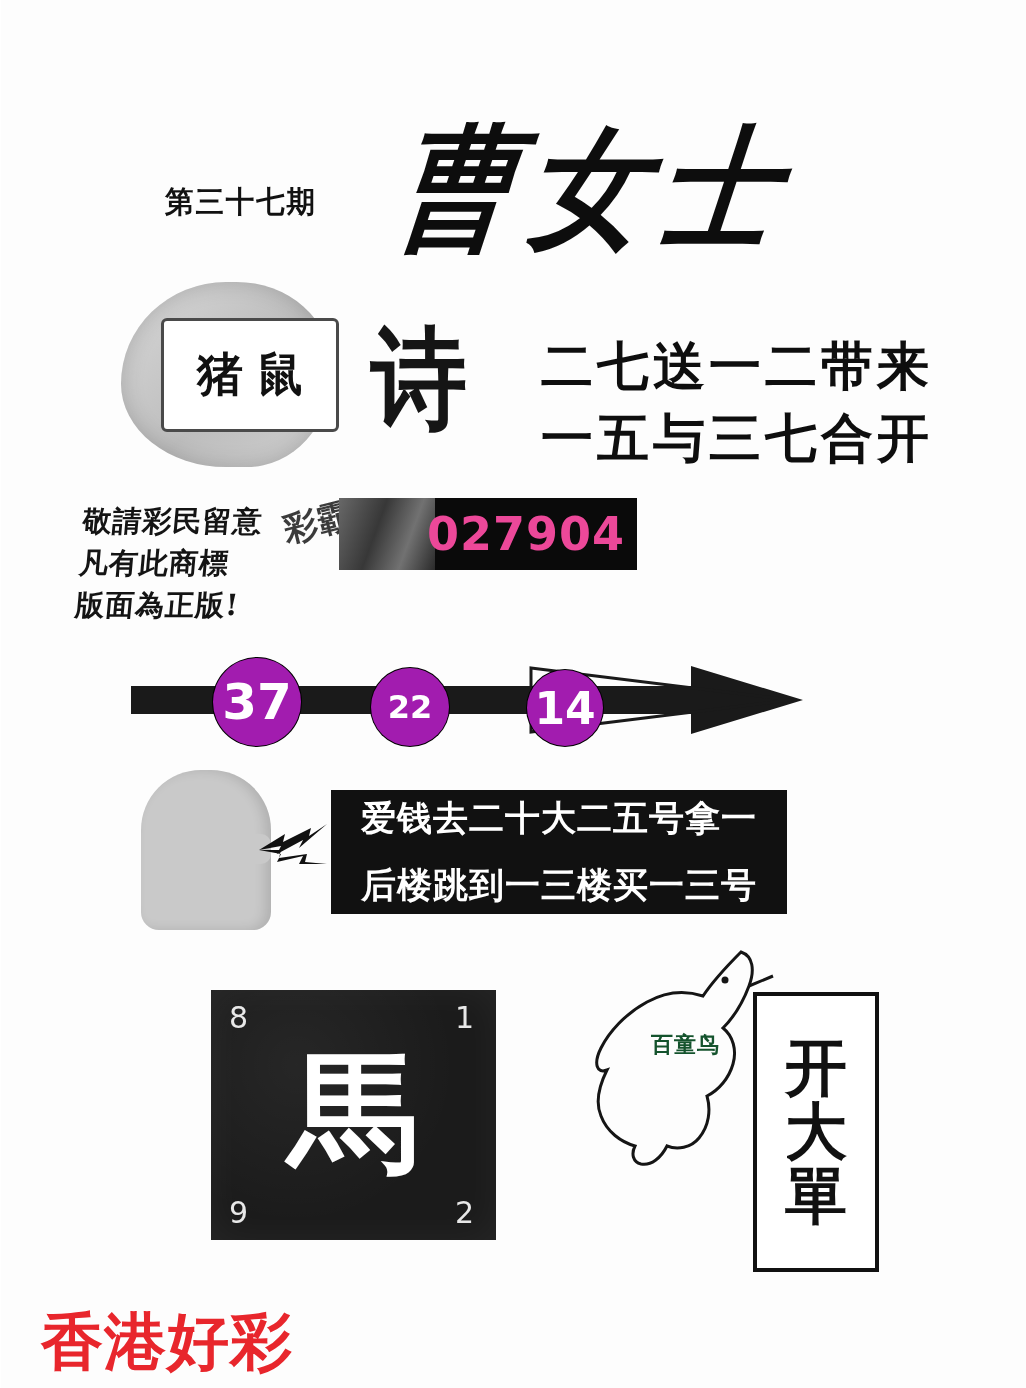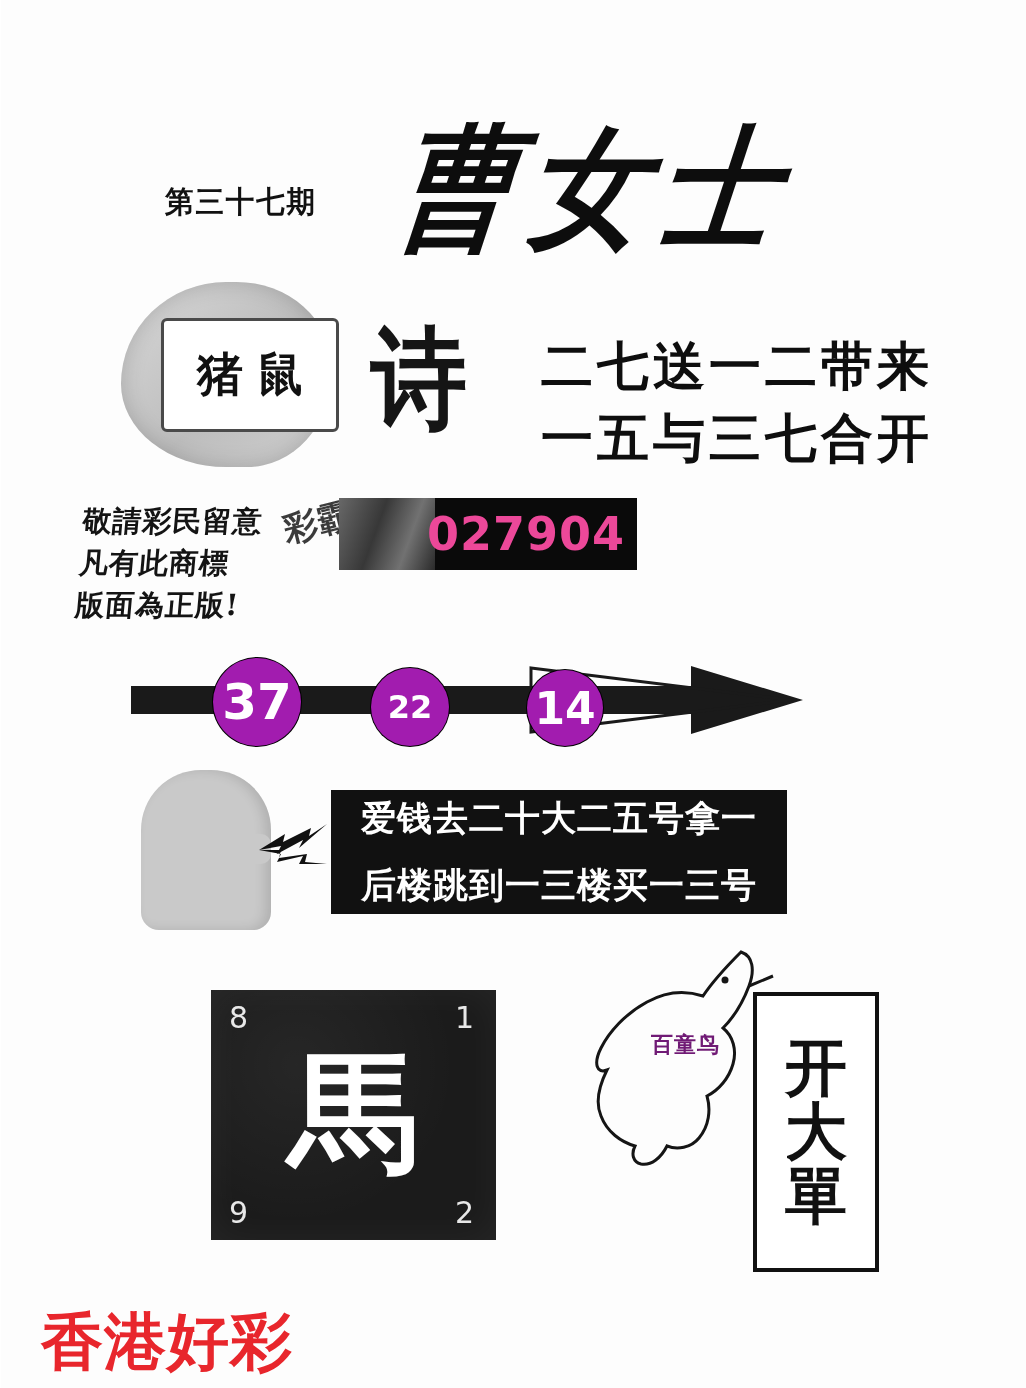--- a/index.html
+++ b/index.html
@@ -285,21 +285,21 @@
     width: 210px;
     height: 230px;
   }
   .bird-label {
     position: absolute;
     left: 650px;
     top: 1030px;
     font-family: "DejaVu Serif", serif;
     font-size: 22px;
     font-weight: 700;
-    color: #701a75;
+    color: #14532d;
     letter-spacing: 1px;
   }
   
   .vbanner {
     position: absolute;
     left: 752px;
     top: 992px;
     width: 118px;
     height: 272px;
     border: 4px solid #111;

